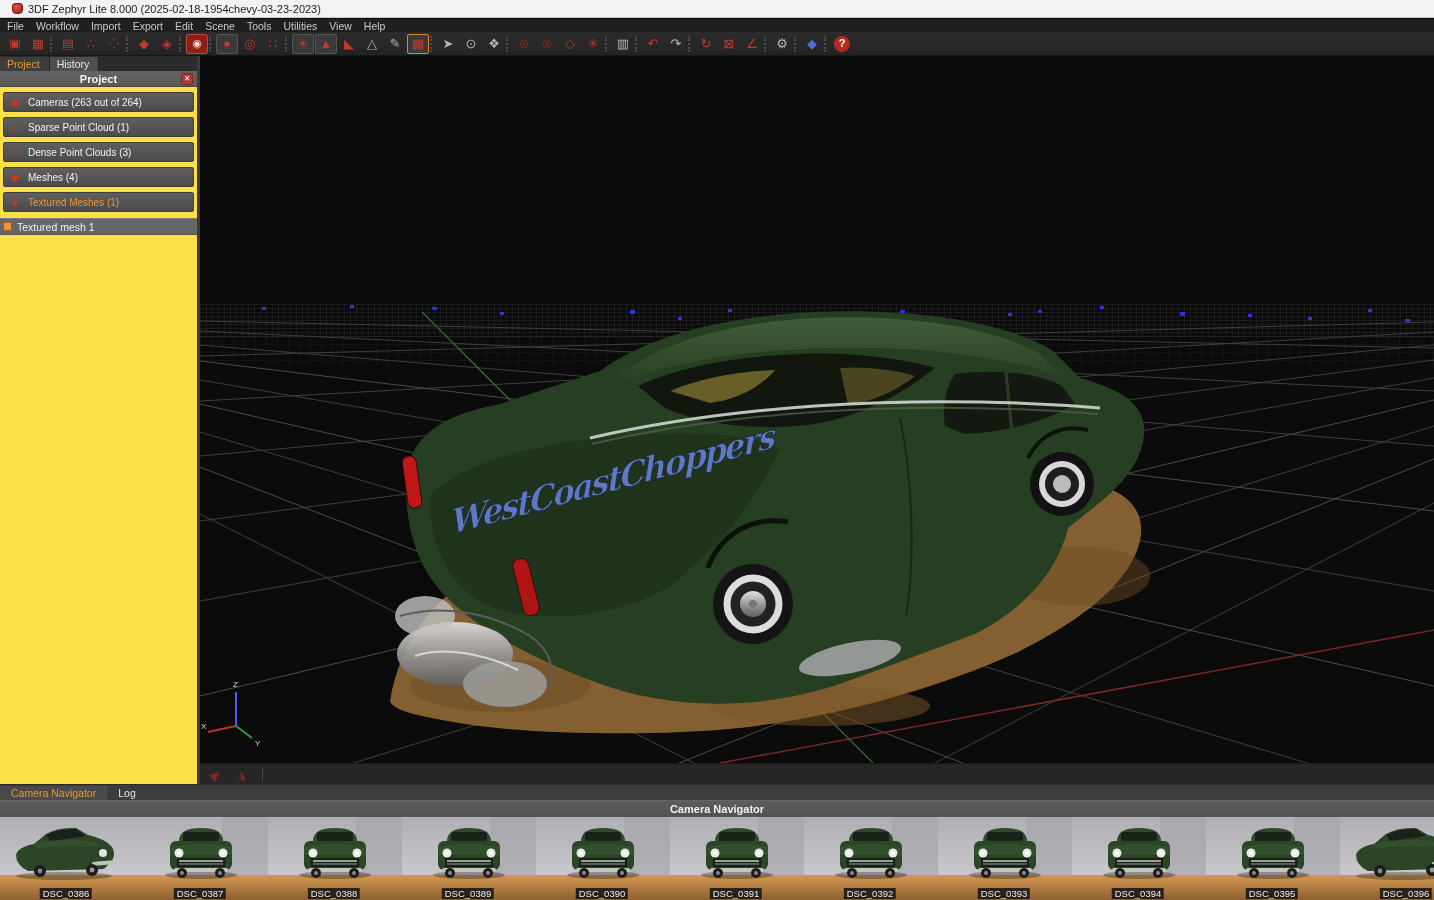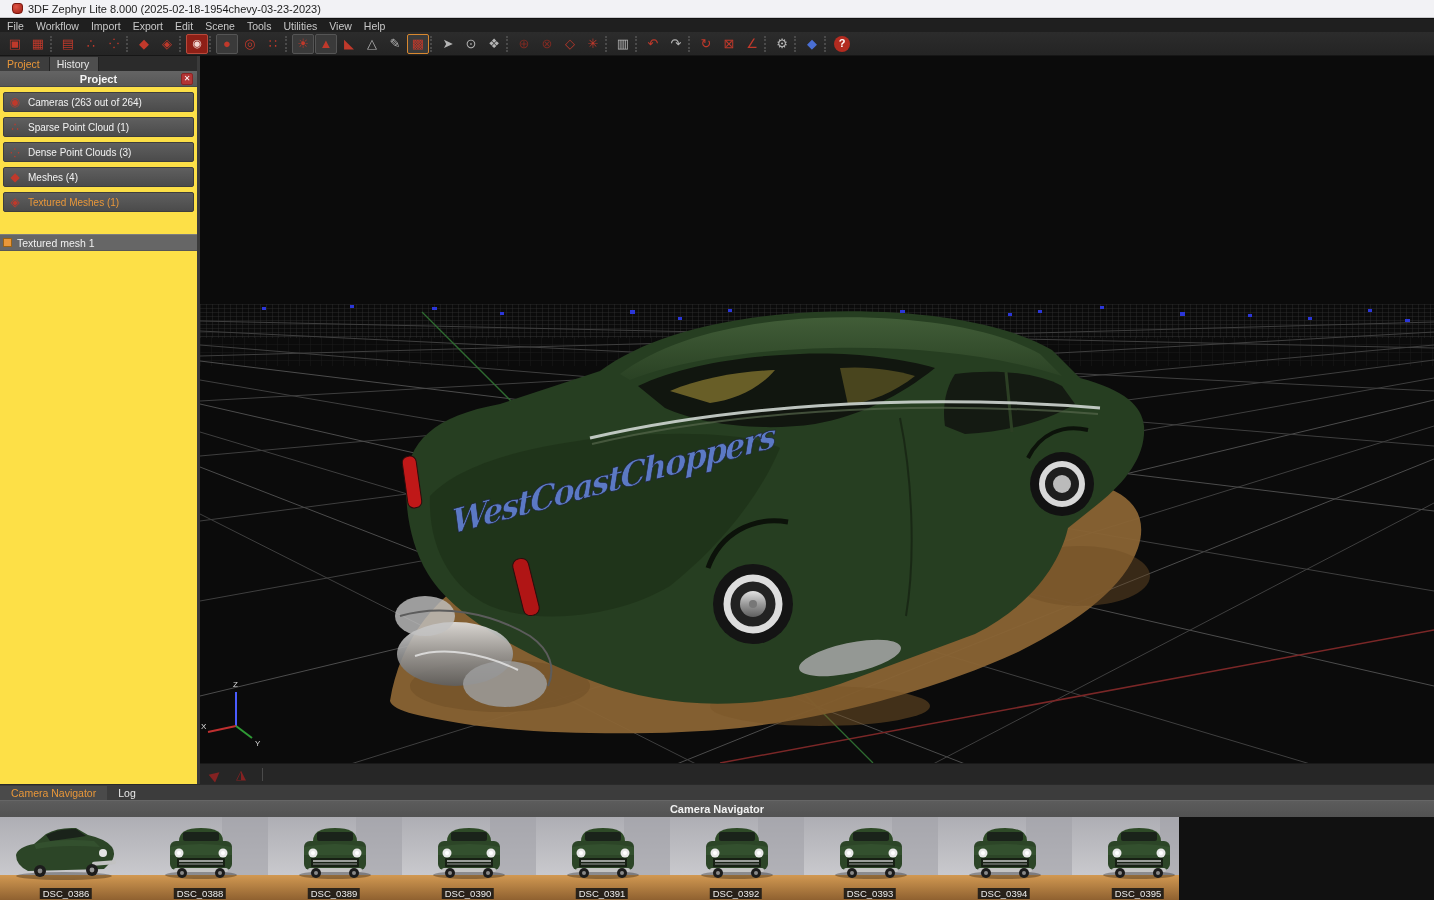--- a/index.html
+++ b/index.html
@@ -48,21 +48,21 @@
   .panel-header .ph-title { font-size:11px; font-weight:bold; color:#f4f4f4; }
   .ph-close { position:absolute; right:4px; top:2px; width:12px; height:12px; background:#b23535;
     border:1px solid #8a2424; border-radius:2px; color:#fff; font-size:8px; line-height:10px;
     text-align:center; cursor:default; }
   .prow { height:20px; margin:5px 3px 0 3px; background:linear-gradient(#5f5f5f,#4b4b4b);
     border:1px solid #3e3e3e; border-radius:2px; display:flex; align-items:center;
     padding-left:4px; gap:6px; cursor:default; }
   .picon { font-size:12px; color:#c0392b; width:14px; text-align:center; }
   .plabel { font-size:10px; color:#f2f2f2; }
   .prow[data-hl="true"] .plabel { color:#e8973a; }
-  .leaf-row { height:17px; margin-top:22px; border-top:1px solid #7d7d7d; border-bottom:1px solid #575757;
+  .leaf-row { height:17px; margin-top:6px; border-top:1px solid #7d7d7d; border-bottom:1px solid #575757;
     background:#666; display:flex; align-items:center; padding-left:3px; gap:5px; cursor:default; }
   .leaf-icon { width:9px; height:9px; background:#e8973a; border:1px solid #9a6216; }
   .leaf-label { font-size:10.5px; color:#f0f0f0; }
 
   
   .viewport { position:absolute; top:56px; left:200px; width:1234px; height:707px;
     background:#0b0b0b; overflow:hidden; }
   .viewport svg { display:block; }
 
   
@@ -76,21 +76,21 @@
   
   .bottom-tabs { position:absolute; top:784px; left:0; width:1434px; height:16px;
     background:#3c3c3c; display:flex; align-items:flex-end; border-top:1px solid #2a2a2a; }
   .btab { font-size:10.5px; padding:1px 11px; color:#e8e8e8; cursor:default; }
   .btab[data-active="true"] { background:#4a4a4a; color:#e8973a; }
   .bottom-header { position:absolute; top:800px; left:0; width:1434px; height:17px;
     background:linear-gradient(#5c5c5c,#525252); border-top:1px solid #666;
     display:flex; align-items:center; justify-content:center; }
   .bottom-header span { font-size:11px; font-weight:bold; color:#f2f2f2; }
 
-  .thumbs { position:absolute; top:817px; left:0; width:1179px; height:83px;
+  .thumbs { position:absolute; top:817px; left:0; width:1434px; height:83px;
     background:#7f1d1d; display:flex; overflow:hidden; }
   .thumb { position:relative; width:134px; height:83px; flex:0 0 134px;
     border-right:2px solid #232323; cursor:default; }
   .thumb svg { width:134px; height:83px; display:block; }
   .thumb[data-view="front"] .car-angle { display:none; }
   .thumb[data-view="angle"] .car-front { display:none; }
   .thumb-label { position:absolute; bottom:1px; left:50%; transform:translateX(-50%);
     background:rgba(20,20,20,.85); color:#ececec; font-size:9.5px; padding:0 3px; white-space:nowrap; }
 
   .hidden-defs { position:absolute; width:0; height:0; overflow:hidden; }
@@ -487,20 +487,27 @@
 <div class="thumbs">
 
     <div class="thumb" data-view="angle">
       <svg viewBox="0 0 134 83">
         <use class="car-front" href="#car-front-sym" width="134" height="83"></use>
         <use class="car-angle" href="#car-angle-sym" width="134" height="83"></use>
       </svg>
       <span class="thumb-label">DSC_0386</span>
     </div>
 
+    <div class="thumb" data-view="front">
+      <svg viewBox="0 0 134 83">
+        <use class="car-front" href="#car-front-sym" width="134" height="83"></use>
+        <use class="car-angle" href="#car-angle-sym" width="134" height="83"></use>
+      </svg>
+      <span class="thumb-label">DSC_0387</span>
+    </div>
 
     <div class="thumb" data-view="front">
       <svg viewBox="0 0 134 83">
         <use class="car-front" href="#car-front-sym" width="134" height="83"></use>
         <use class="car-angle" href="#car-angle-sym" width="134" height="83"></use>
       </svg>
       <span class="thumb-label">DSC_0388</span>
     </div>
 
     <div class="thumb" data-view="front">

